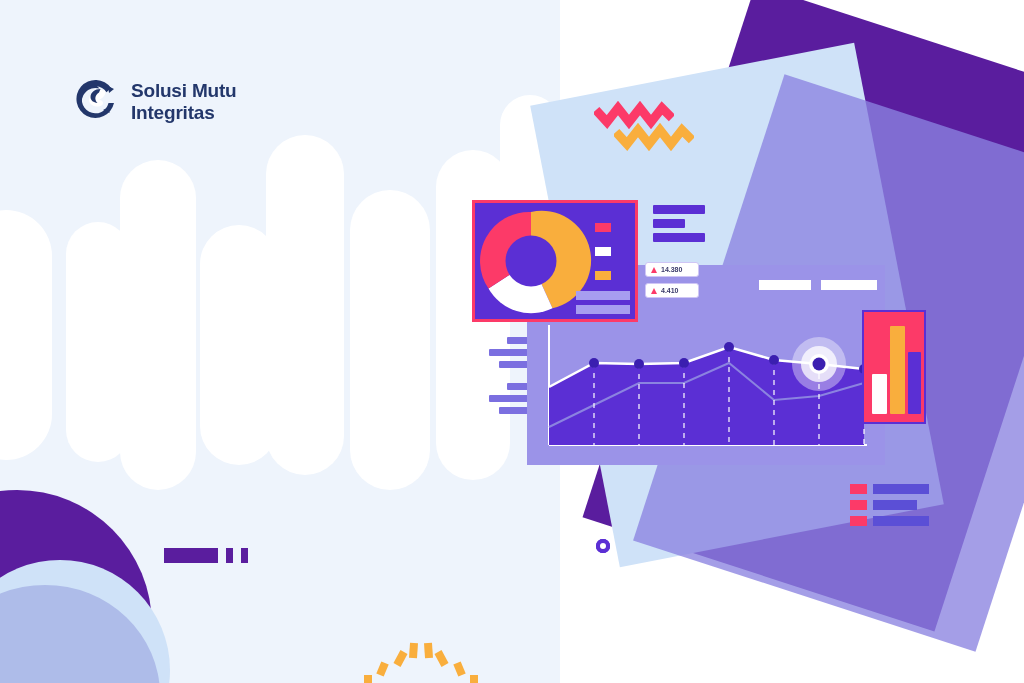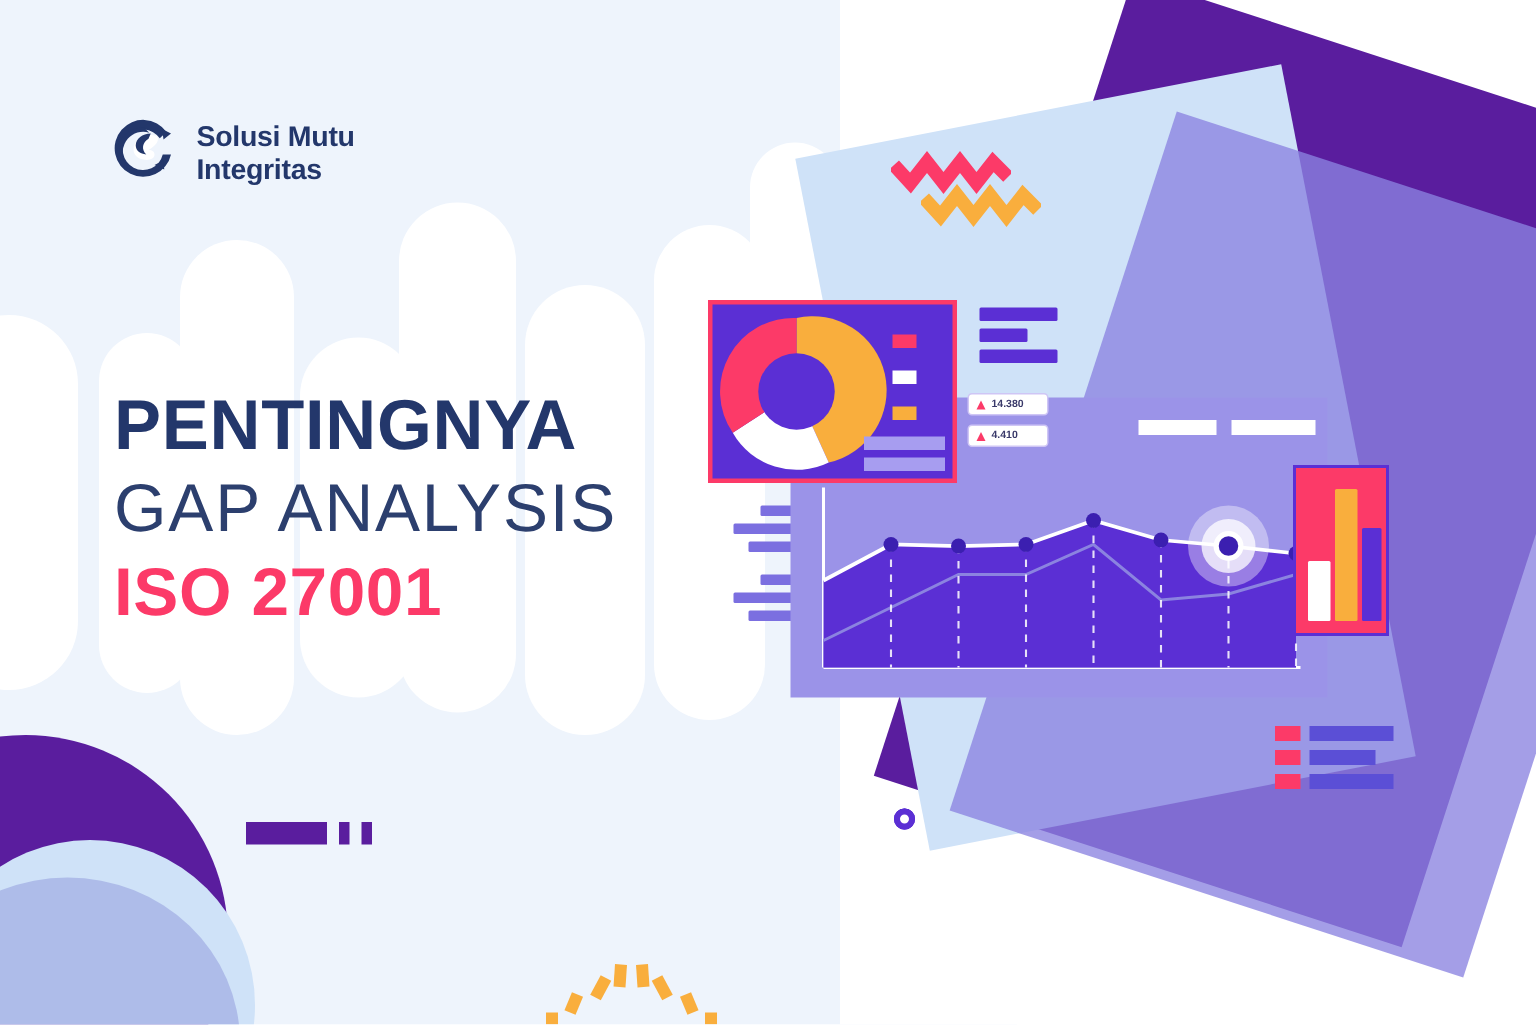--- a/index.html
+++ b/index.html
@@ -187,25 +187,20 @@
         <path d="M36 10 L42 13 L37 17 Z" fill="#23376b"></path>
         <path d="M31 34 L37 31 L37.5 37 Z" fill="#23376b"></path>
       </svg>
     </span>
     <span class="logo-text">
       <div>Solusi Mutu</div>
       <div>Integritas</div>
     </span>
   </div>
 
-  <div class="headline">
-    <div class="h-line1">PENTINGNYA</div>
-    <div class="h-line2">GAP ANALYSIS</div>
-    <div class="h-line3">ISO 27001</div>
-  </div>
 
   <div class="zig" style="left:594px; top:100px;">
     <svg width="80" height="30" viewBox="0 0 80 30">
       <polyline points="2,10 13,22 24,8 35,22 46,8 57,22 68,8 78,18" fill="none" stroke="#fc3a68" stroke-width="9" stroke-linejoin="miter"></polyline>
     </svg>
   </div>
   <div class="zig" style="left:614px; top:122px;">
     <svg width="80" height="30" viewBox="0 0 80 30">
       <polyline points="2,10 13,22 24,8 35,22 46,8 57,22 68,8 78,18" fill="none" stroke="#f9ae3d" stroke-width="9" stroke-linejoin="miter"></polyline>
     </svg>

